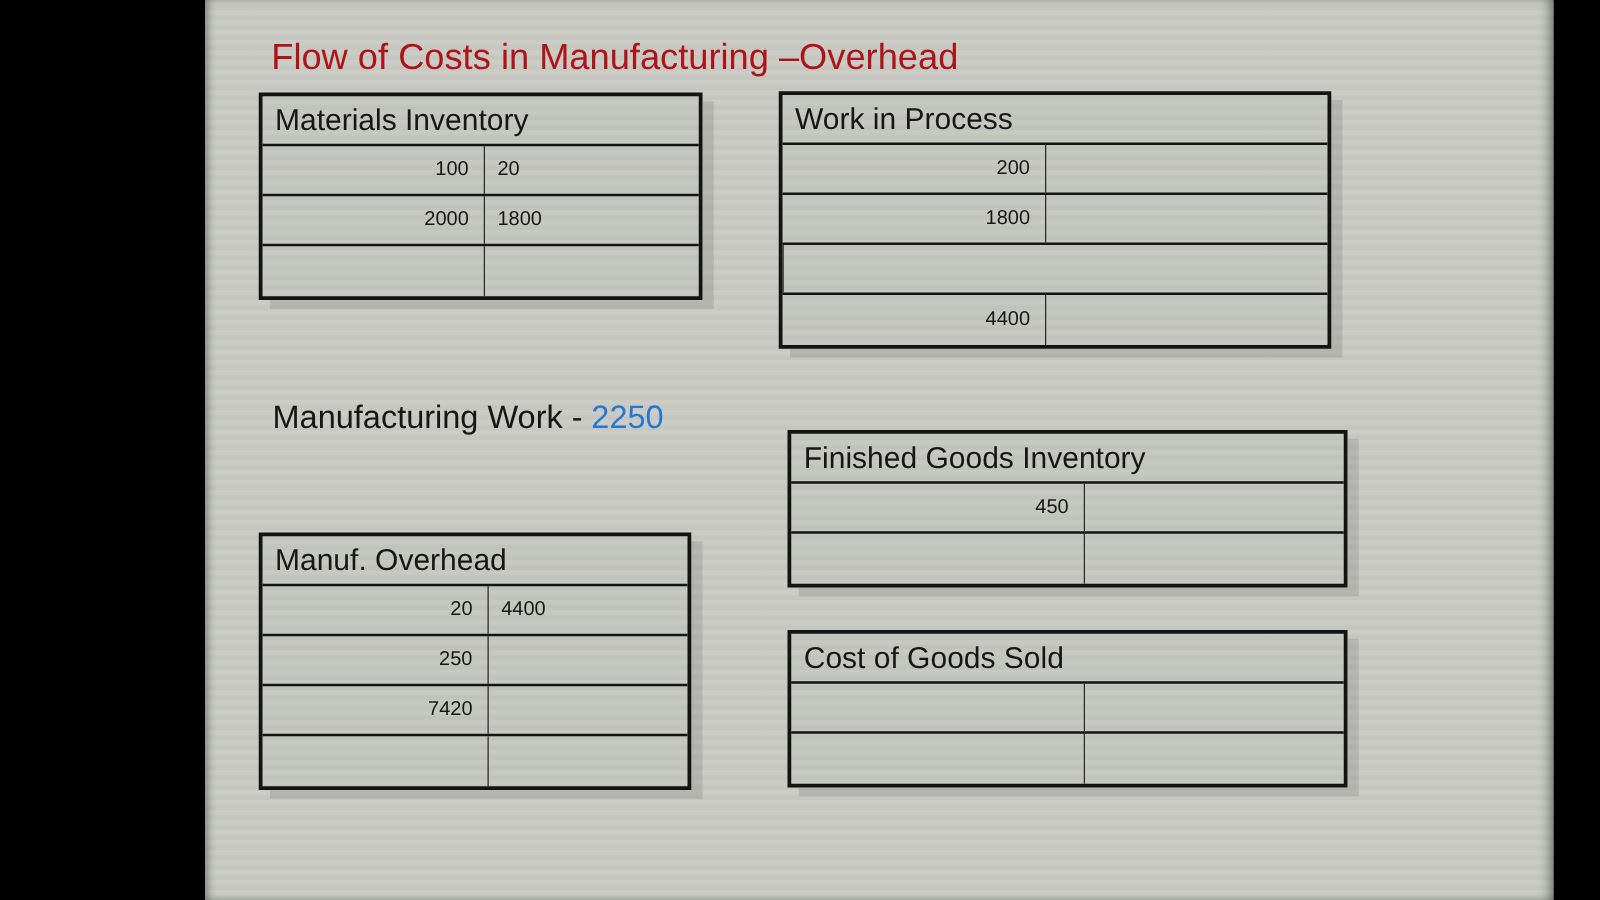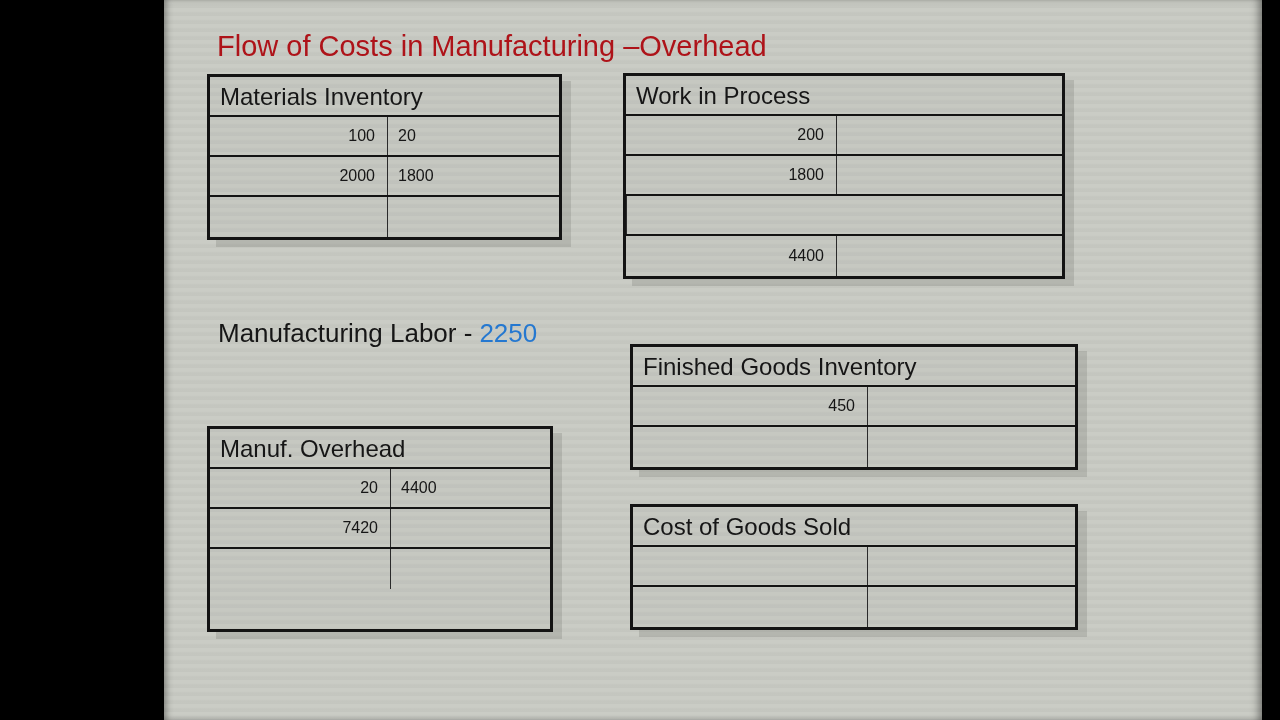--- a/index.html
+++ b/index.html
@@ -23,21 +23,20 @@
     top: 0;
     width: 1079px;
     height: 720px;
     background:
       repeating-linear-gradient(180deg,
         rgba(255,255,255,0.022) 0px, rgba(255,255,255,0.022) 3px,
         rgba(0,0,0,0.022) 5px, rgba(0,0,0,0.022) 8px),
       #c9cbc4;
     box-shadow: inset -7px 0 9px -4px rgba(0,0,0,0.45),
                 inset 5px 0 7px -3px rgba(0,0,0,0.40);
-    padding-left: 19px;
   }
   .slide-title {
     position: absolute;
     left: 53px;
     top: 30px;
     font-size: 29px;
     letter-spacing: 0px;
     color: #ae1319;
     white-space: nowrap;
   }
@@ -144,30 +143,34 @@
       <div class="row">
         <div class="cell credit"></div>
       </div>
       <div class="row">
         <div class="cell debit c-red">4400</div>
         <div class="cell credit"></div>
       </div>
     </div>
 
     <div class="labor-note">
-      <span>Manufacturing Labor -</span><span class="val">2250</span>
+      <span>Manufacturing Work -</span><span class="val">2250</span>
     </div>
 
     <div class="taccount acct-overhead">
       <div class="hdr">Manuf. Overhead</div>
       <div class="row">
         <div class="cell debit c-pink">20</div>
         <div class="cell credit c-red">4400</div>
       </div>
       <div class="row">
+        <div class="cell debit c-blue">250</div>
+        <div class="cell credit"></div>
+      </div>
+      <div class="row">
         <div class="cell debit c-black">7420</div>
         <div class="cell credit"></div>
       </div>
       <div class="row">
         <div class="cell debit"></div>
         <div class="cell credit"></div>
       </div>
     </div>
 
     <div class="taccount acct-finished">

